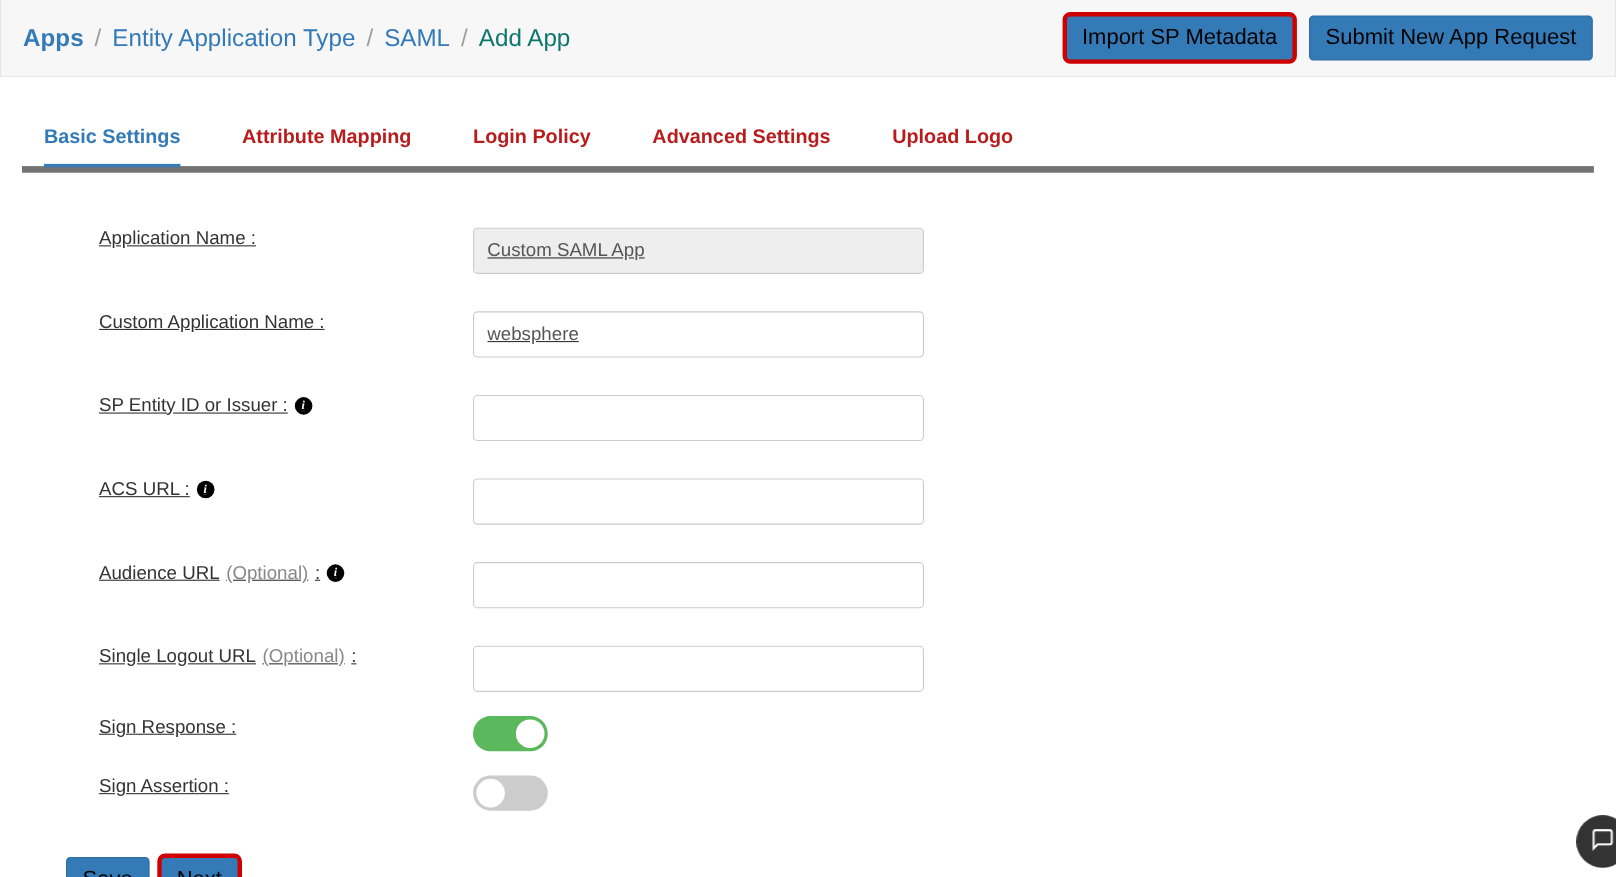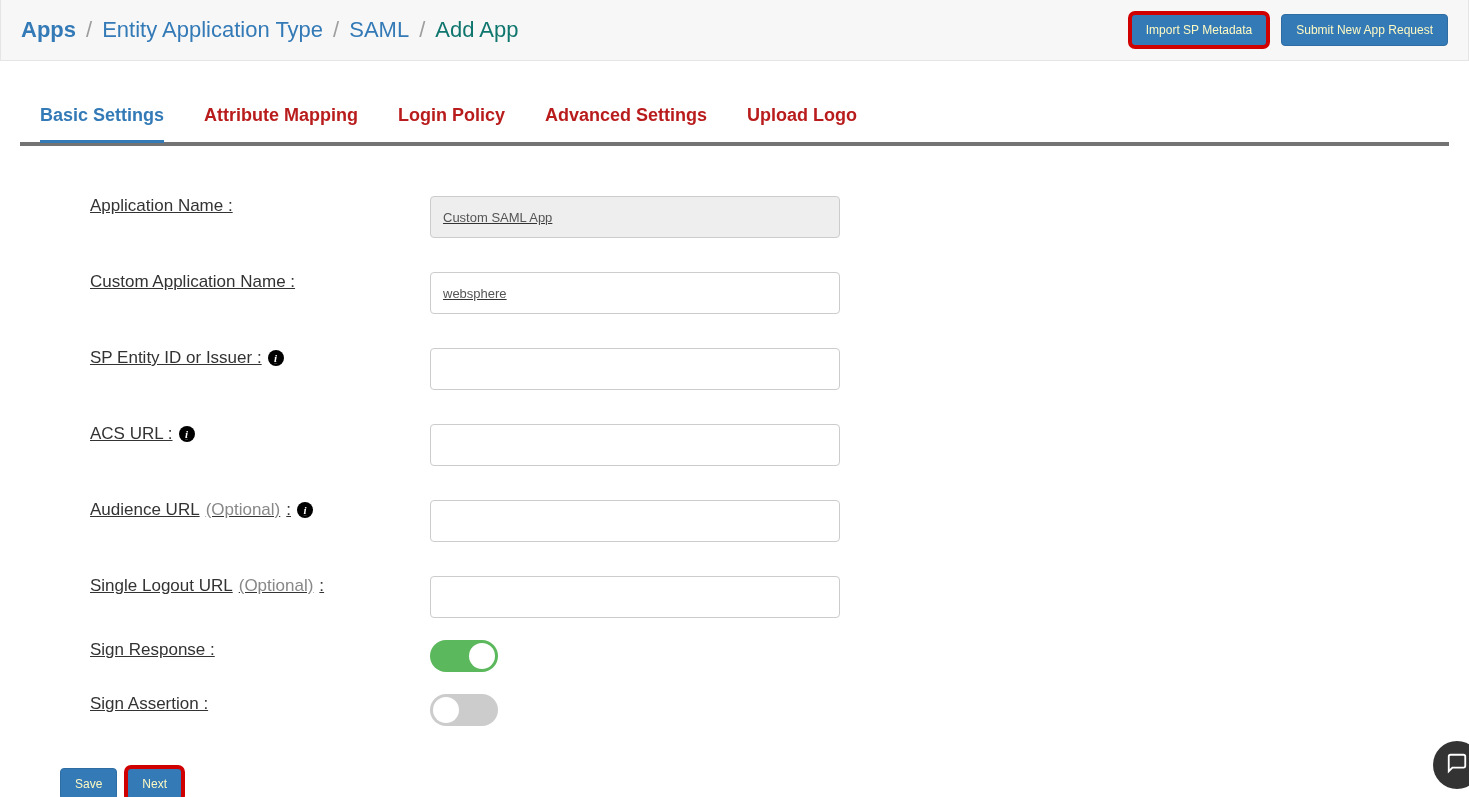--- a/index.html
+++ b/index.html
@@ -27,38 +27,38 @@
   .breadcrumb a {
     color: #337ab7;
     text-decoration: none;
   }
   .breadcrumb .apps-link { font-weight: 700; }
   .breadcrumb .sep { color: #9e9e9e; }
   .breadcrumb .current { color: #0f766e; }
   .top-actions { display: flex; gap: 14px; }
   .btn {
     background: #337ab7;
-    color: #fef9c3;
+    color: #000000;
     border: 1px solid #2e6da4;
     border-radius: 4px;
     padding: 8px 14px;
-    font-size: 12px;
+    font-size: 20px;
     cursor: pointer;
   }
   .btn.highlight-red {
     outline: 4px solid #d10000;
     outline-offset: -1px;
   }
   .content {
     padding: 20px 20px 30px 20px;
   }
   .tabs {
     display: flex;
-    gap: 40px;
-    border-bottom: 4px solid #737373;
+    gap: 56px;
+    border-bottom: 6px solid #737373;
     padding: 24px 0 0 20px;
   }
   .tab {
     padding: 0 0 14px 0;
     font-size: 18px;
     font-weight: 700;
     color: #b91c1c;
     cursor: pointer;
     border-bottom: 3px solid transparent;
     margin-bottom: -1px;
@@ -98,21 +98,21 @@
     color: #fff;
     font-size: 11px;
     font-weight: 700;
     font-style: italic;
     font-family: Georgia, serif;
   }
   .form-input {
     width: 410px;
     height: 42px;
     padding: 6px 12px;
-    font-size: 13px;
+    font-size: 17px;
     color: #555;
     border: 1px solid #ccc;
     border-radius: 4px;
     background: #fff;
   }
   .form-input[readonly] {
     background: #eeeeee;
     color: #555;
   }
   .toggle {

